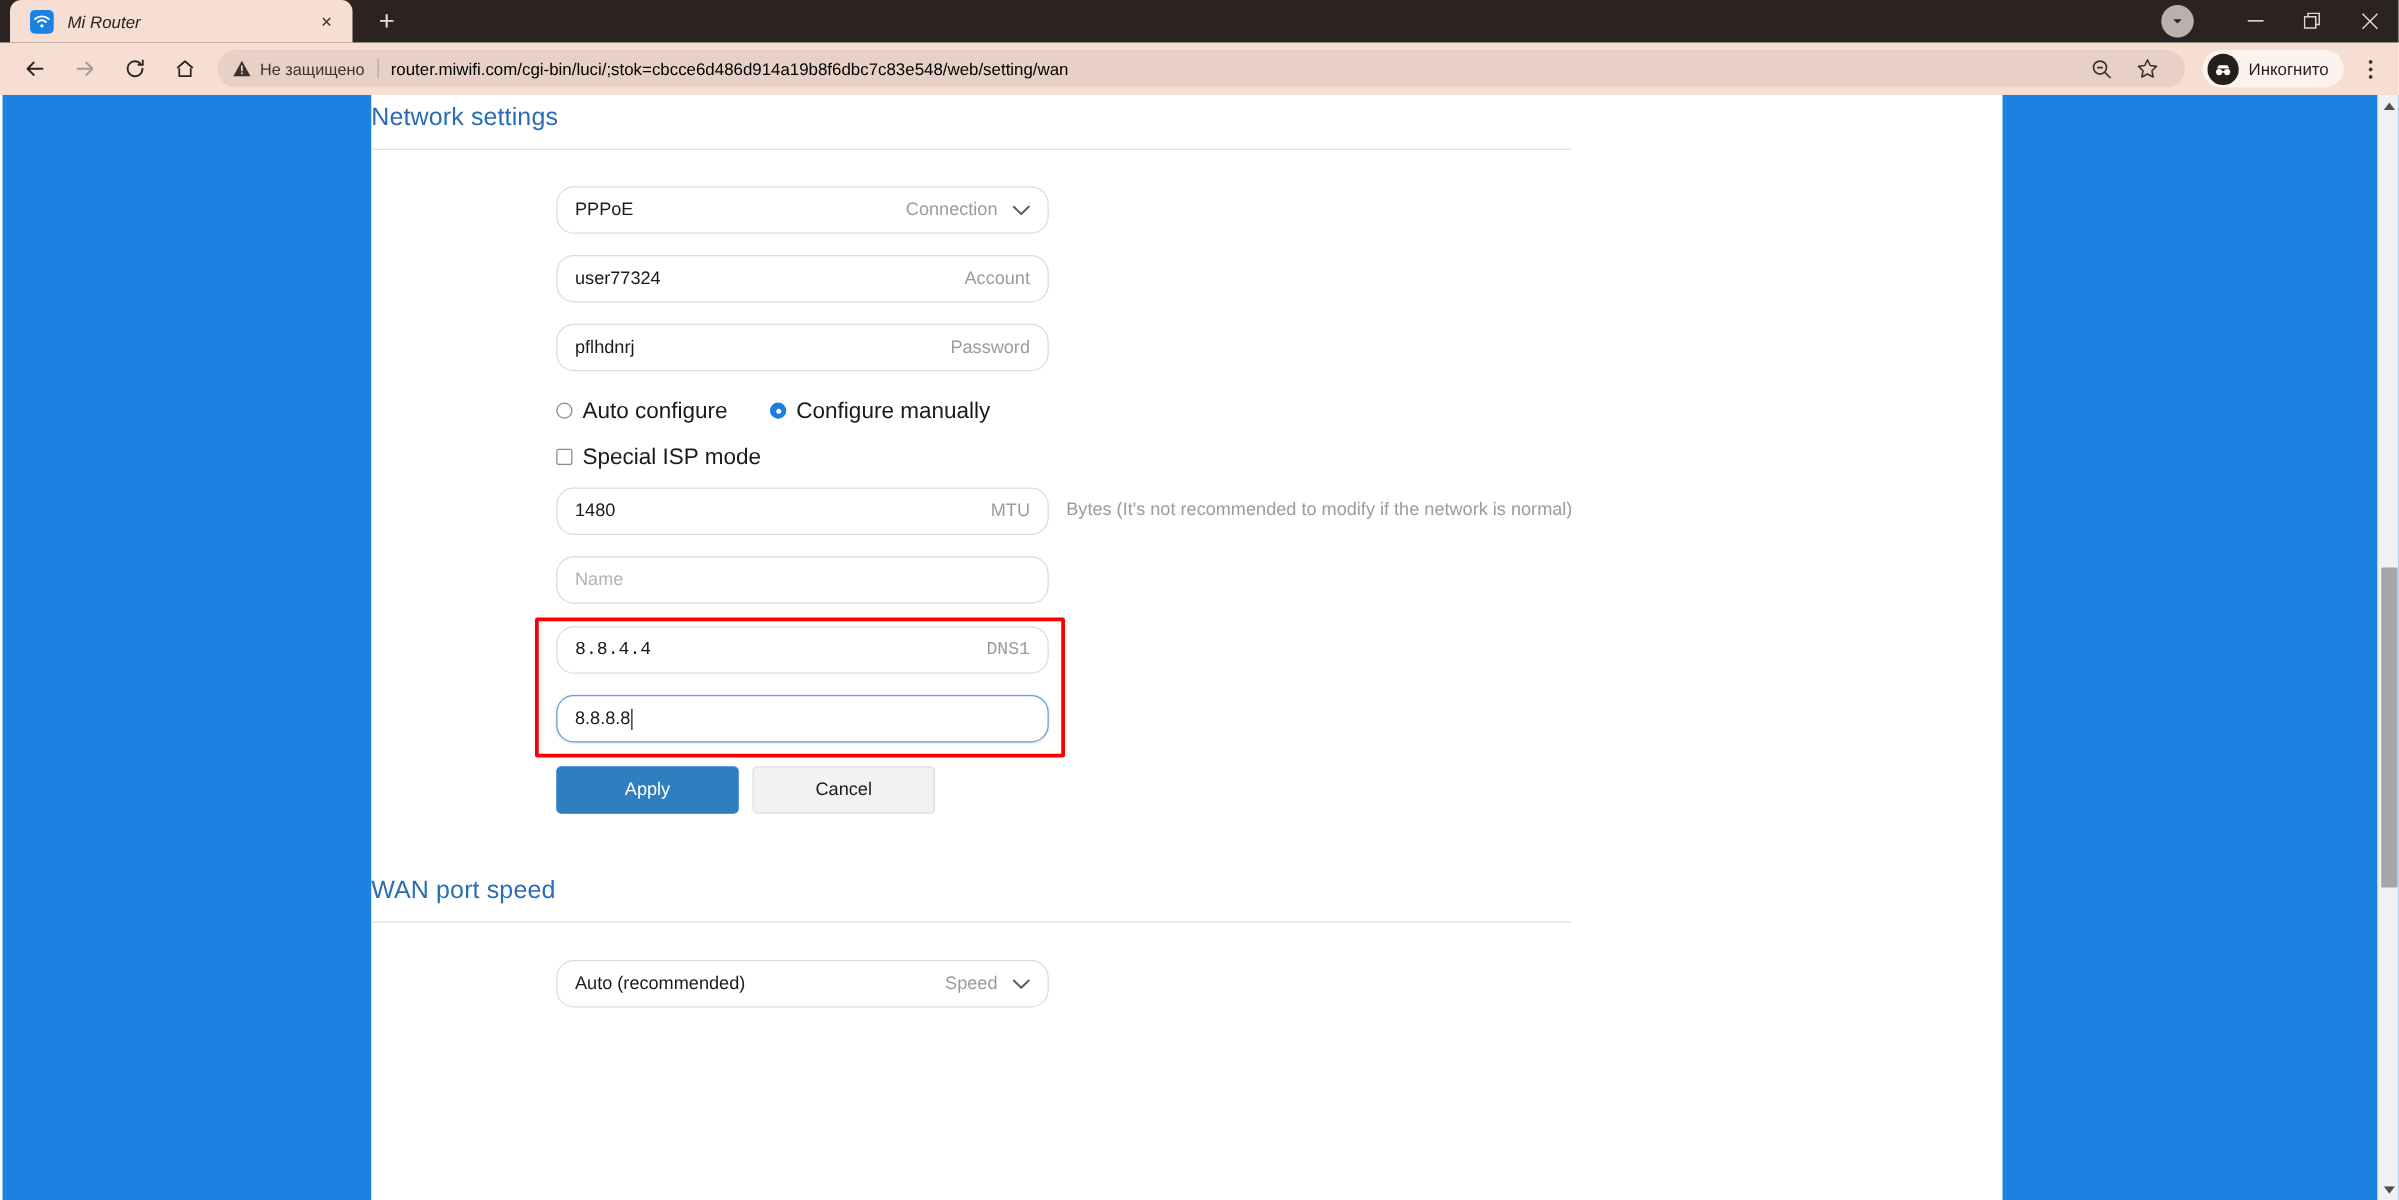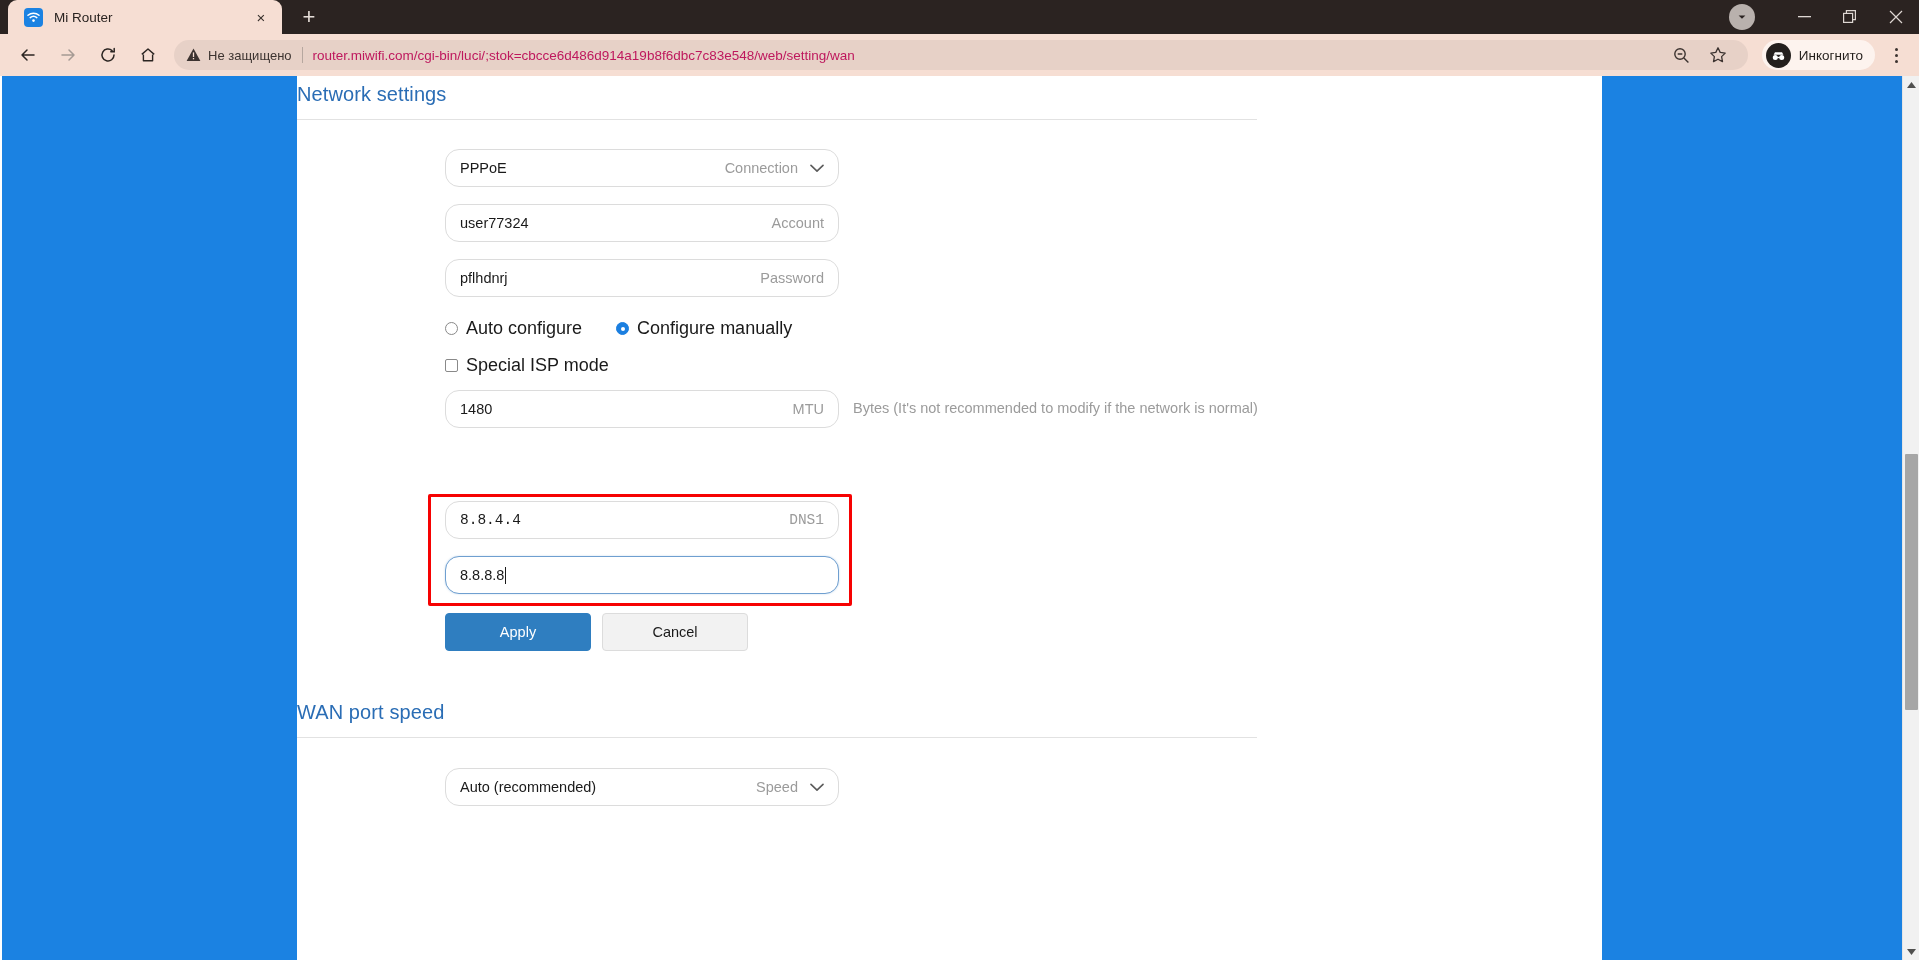--- a/index.html
+++ b/index.html
@@ -13,20 +13,21 @@
   
   #browser { width: 1919px; height: 960px; position: relative; }
 
   .tabstrip {
     height: 34px;
     background: #2b2321;
     display: flex;
     align-items: flex-end;
     position: relative;
     padding-left: 8px;
+    font-style: italic;
   }
   .tab {
     width: 274px; height: 34px;
     background: #f6ded3;
     border-radius: 9px 9px 0 0;
     display: flex; align-items: center;
     padding: 0 10px 0 16px;
     position: relative;
   }
   .tab-favicon {
@@ -118,21 +119,21 @@
   }
   .omni-warn .tri { margin-right: 7px; display:block; }
   .omni-sep {
     width: 1px; height: 16px;
     background: #b6a79f;
     margin: 0 10px;
     flex: none;
   }
   .omni-url {
     font-size: 13.5px;
-    color: #be185d;
+    color: #000000;
     white-space: nowrap;
     overflow: hidden;
     text-overflow: clip;
   }
   .omni-right { margin-left:auto; display:flex; align-items:center; }
 
   .tb-icon {
     width: 30px; height: 30px;
     display: flex; align-items: center; justify-content: center;
     color: #3c3330;
@@ -475,20 +476,23 @@
         <span class="cbox"></span>
         <span class="opt-label">Special ISP mode</span>
       </div>
 
       <div class="field" style="left:148px; top:314px; width:394px;">
         <span class="val">1480</span>
         <span class="lbl">MTU</span>
       </div>
       <div class="hint" style="left:556px; top:324px;">Bytes (It's not recommended to modify if the network is normal)</div>
 
+      <div class="field" style="left:148px; top:369px; width:394px;">
+        <span class="val placeholder">Name</span>
+      </div>
 
       <div class="highlight-box" style="left:131px; top:418px; width:424px; height:112px;"></div>
 
       <div class="field" style="left:148px; top:425px; width:394px;font-family:Liberation Mono, monospace;">
         <span class="val">8.8.4.4</span>
         <span class="lbl">DNS1</span>
       </div>
 
       <div class="field focused" style="left:148px; top:480px; width:394px;">
         <span class="val">8.8.8.8</span>

